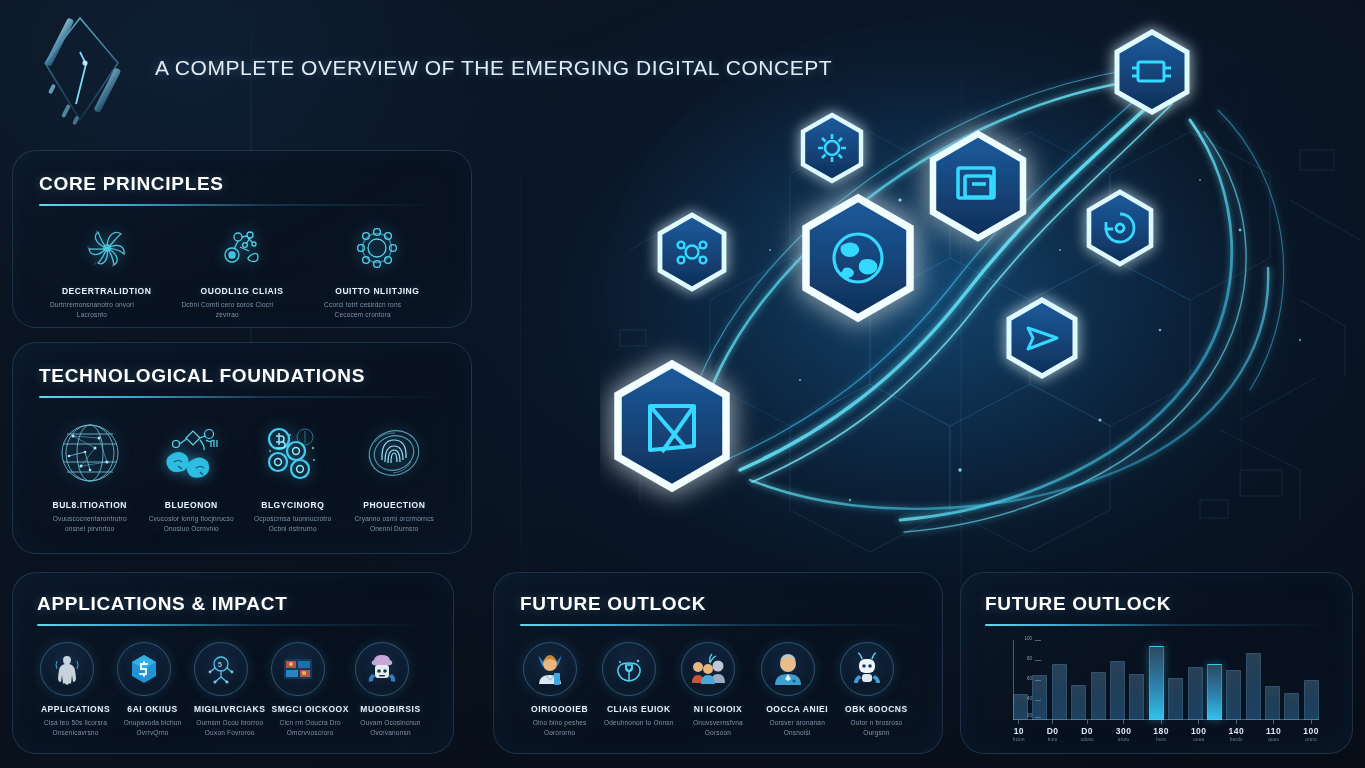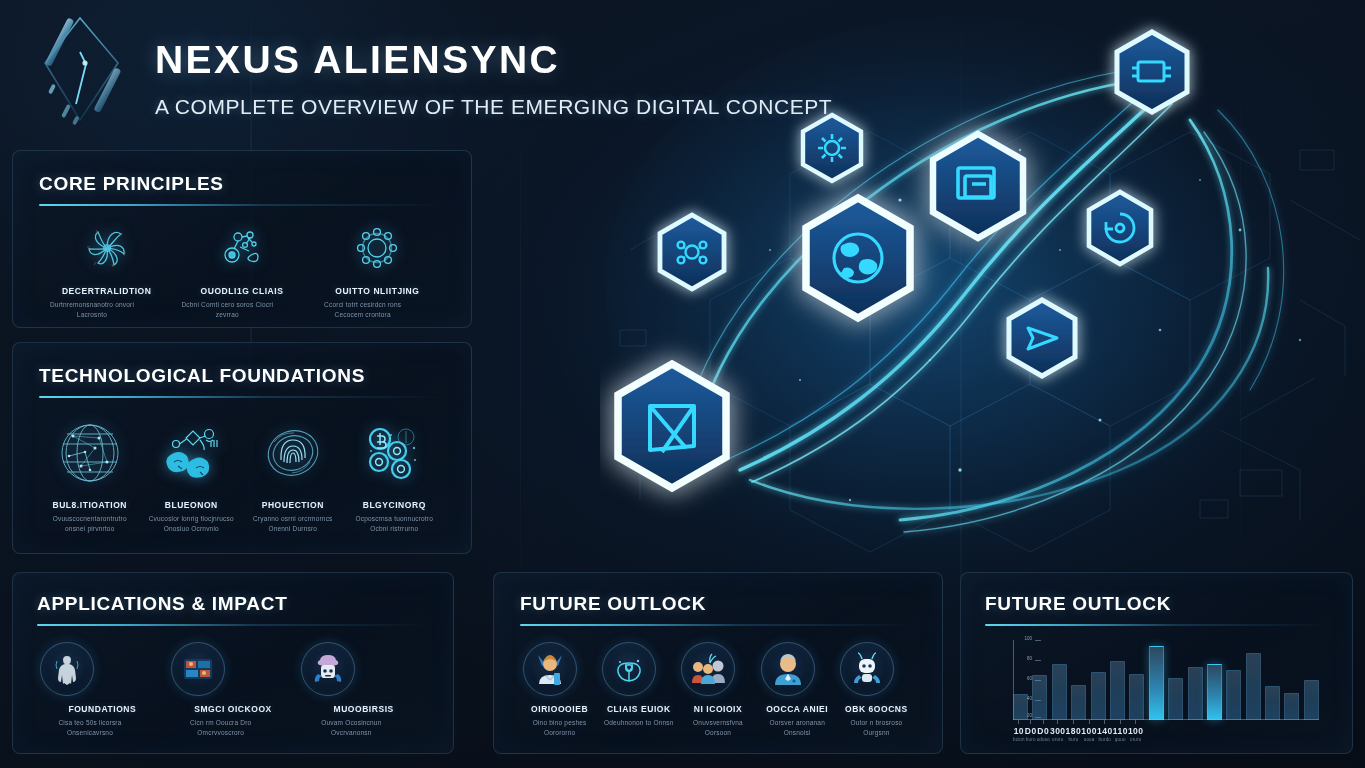--- a/index.html
+++ b/index.html
@@ -75,21 +75,21 @@
     position: absolute;
     left: 600px; top: 0;
     width: 765px; height: 580px;
     pointer-events: none;
   }
 
   
   .panel {
     position: absolute;
     border: 1px solid rgba(120,175,215,0.20);
-    border-radius: 8px;
+    border-radius: 24px;
     background: linear-gradient(150deg, rgba(12,24,40,0.84) 0%, rgba(8,17,30,0.78) 55%, rgba(10,20,34,0.82) 100%);
     box-shadow: inset 0 0 28px rgba(40,110,170,0.07);
     backdrop-filter: blur(1px);
   }
   .panel-title {
     color: #ffffff;
     font-size: 19px;
     font-weight: bold;
     letter-spacing: 0.7px;
     text-shadow: 0 0 12px rgba(150,215,255,0.28);
@@ -201,20 +201,21 @@
     font-size: 4.5px;
     color: #8aa2b8;
     white-space: nowrap;
   }
   #x-labels {
     position: absolute;
     left: 28px; right: 6px;
     bottom: 0;
     height: 22px;
     display: flex;
+    justify-content: space-between;
   }
   .xgroup {
     display: flex;
     flex-direction: column;
     align-items: center;
   }
   .xtick-mark {
     width: 1px; height: 4px;
     background: rgba(150,195,230,0.45);
   }
@@ -419,21 +420,20 @@
         <path d="M62 44 L68 56 L58 96" fill="none" stroke="#7fe6ff" stroke-width="1.8" opacity="0.95"></path>
         <circle cx="67" cy="55" r="2.6" fill="#c9f5ff" opacity="0.9"></circle>
         <rect x="38" y="8" width="7" height="52" rx="3" transform="rotate(27 41 34)" fill="url(#lgA)" opacity="0.85"></rect>
         <rect x="86" y="58" width="7" height="48" rx="3" transform="rotate(27 89 82)" fill="url(#lgA)" opacity="0.7"></rect>
         <rect x="32" y="76" width="4" height="10" rx="2" transform="rotate(27 34 81)" fill="#7cc9e6" opacity="0.75"></rect>
         <rect x="46" y="96" width="4" height="14" rx="2" transform="rotate(27 48 103)" fill="#7cc9e6" opacity="0.6"></rect>
         <rect x="56" y="108" width="4" height="9" rx="2" transform="rotate(27 58 112)" fill="#7cc9e6" opacity="0.5"></rect>
       </svg>
     </div>
     <div id="title-block">
-      <div id="app-title">NEXUS ALIENSYNC</div>
       <div id="app-subtitle">A COMPLETE OVERVIEW OF THE EMERGING DIGITAL CONCEPT</div>
     </div>
   </div>
 
   <div class="panel" style="left:12px; top:150px; width:460px; height:178px;">
     <div style="padding:22px 26px 0 26px;">
       <div class="panel-title">CORE PRINCIPLES</div>
       <div class="panel-rule"></div>
 
       <div class="items">
@@ -562,70 +562,70 @@
               </g>
             </svg>
           </span>
           <div class="item-label">BLUEONON</div>
           <div class="item-desc">Cvucoslor lonrig tlocjnrucso Onosiuo Ocrnvnio</div>
         </div>
 
         <div class="item">
           <span class="item-icon">
             <svg width="70" height="70" viewBox="0 0 70 70">
+              <g stroke="#45cdf0" stroke-width="2.2" fill="none">
+                <circle cx="21" cy="21" r="10"></circle>
+                <circle cx="38" cy="33" r="9"></circle>
+                <circle cx="20" cy="44" r="9"></circle>
+                <circle cx="42" cy="51" r="9"></circle>
+              </g>
+              <g stroke="#8fe9ff" stroke-width="1.5" fill="none">
+                <path d="M21 15 v12 M18 18 h5 q3 0 3 3 q0 3 -3 3 h-5 M18 24 h6 q3 0 3 3 q0 3 -3 3 h-6"></path>
+                <circle cx="38" cy="33" r="3.4"></circle>
+                <circle cx="20" cy="44" r="3.4"></circle>
+                <circle cx="42" cy="51" r="3.4"></circle>
+              </g>
+              <g stroke="#45cdf0" stroke-width="1" fill="none" opacity="0.5">
+                <circle cx="47" cy="19" r="8"></circle>
+                <path d="M47 13 v12"></path>
+              </g>
+              <g fill="#8fe9ff" opacity="0.7">
+                <circle cx="55" cy="30" r="1.2"></circle>
+                  <circle cx="32" cy="17" r="1"></circle>
+                <circle cx="12" cy="33" r="1"></circle>
+                  <circle cx="56" cy="42" r="1.1"></circle>
+              </g>
+            </svg>
+          </span>
+          <div class="item-label">BLGYCINORQ</div>
+          <div class="item-desc">Ocposcrnsa tuonnucrotro Ocbni ristrrurno</div>
+        </div>
+
+        <div class="item">
+          <span class="item-icon">
+            <svg width="70" height="70" viewBox="0 0 70 70">
               <g stroke="#6cc9e4" stroke-width="1.1" fill="none" opacity="0.75">
                 <ellipse cx="35" cy="35" rx="25" ry="22" transform="rotate(-18 35 35)"></ellipse>
                 <ellipse cx="35" cy="35" rx="20" ry="17" transform="rotate(-18 35 35)"></ellipse>
               </g>
               <g stroke="#9fe2f7" stroke-width="1.2" fill="none">
                 <path d="M26 44 q0 -16 9 -16 q9 0 9 14"></path>
                 <path d="M29 45 q0 -13 6 -13 q6 0 6 12"></path>
                 <path d="M32 45 q0 -10 3 -10 q3 0 3 9"></path>
                 <path d="M23 42 q-1 -20 12 -20 q13 0 12 18"></path>
               </g>
               <g stroke="#7fd4ec" stroke-width="1" fill="none" opacity="0.5">
                 <path d="M16 24 q8 -10 20 -9 M52 44 q-6 10 -18 11"></path>
               </g>
             </svg>
           </span>
           <div class="item-label">PHOUECTION</div>
           <div class="item-desc">Cryanno osrni orcrmorncs Onenni Durnsro</div>
         </div>
 
-        <div class="item">
-          <span class="item-icon">
-            <svg width="70" height="70" viewBox="0 0 70 70">
-              <g stroke="#45cdf0" stroke-width="2.2" fill="none">
-                <circle cx="21" cy="21" r="10"></circle>
-                <circle cx="38" cy="33" r="9"></circle>
-                <circle cx="20" cy="44" r="9"></circle>
-                <circle cx="42" cy="51" r="9"></circle>
-              </g>
-              <g stroke="#8fe9ff" stroke-width="1.5" fill="none">
-                <path d="M21 15 v12 M18 18 h5 q3 0 3 3 q0 3 -3 3 h-5 M18 24 h6 q3 0 3 3 q0 3 -3 3 h-6"></path>
-                <circle cx="38" cy="33" r="3.4"></circle>
-                <circle cx="20" cy="44" r="3.4"></circle>
-                <circle cx="42" cy="51" r="3.4"></circle>
-              </g>
-              <g stroke="#45cdf0" stroke-width="1" fill="none" opacity="0.5">
-                <circle cx="47" cy="19" r="8"></circle>
-                <path d="M47 13 v12"></path>
-              </g>
-              <g fill="#8fe9ff" opacity="0.7">
-                <circle cx="55" cy="30" r="1.2"></circle>
-                  <circle cx="32" cy="17" r="1"></circle>
-                <circle cx="12" cy="33" r="1"></circle>
-                  <circle cx="56" cy="42" r="1.1"></circle>
-              </g>
-            </svg>
-          </span>
-          <div class="item-label">BLGYCINORQ</div>
-          <div class="item-desc">Ocposcrnsa tuonnucrotro Ocbni ristrrurno</div>
-        </div>
-
       </div>
     </div>
   </div>
 
   <div class="panel" style="left:12px; top:572px; width:442px; height:182px;">
     <div style="padding:20px 24px 0 24px;">
       <div class="panel-title">APPLICATIONS &amp; IMPACT</div>
       <div class="panel-rule"></div>
 
       <div class="items" style="margin-top:16px;">
@@ -634,25 +634,59 @@
           <div class="badge">
             <svg width="34" height="34" viewBox="0 0 34 34">
               <g fill="#d7e2ea" opacity="0.92">
                 <path d="M17 4 q4 0 4 4 q0 3 -2 4 q5 1 6 6 l1 8 q0 4 -3 4 l-1 -7 l-1 9 l-1 -1 l-3 2 l-3 -2 l-1 1 l-1 -9 l-1 7 q-3 0 -3 -4 l1 -8 q1 -5 6 -6 q-2 -1 -2 -4 q0 -4 4 -4 Z"></path>
               </g>
               <g stroke="#4fc7e8" stroke-width="1" fill="none" opacity="0.8">
                 <path d="M7 9 q-2 4 0 8 M27 9 q2 4 0 8"></path>
               </g>
             </svg>
           </div>
-          <div class="item-label">FOUNDATIONS</div>
+          <div class="item-label">APPLICATIONS</div>
           <div class="item-desc">Cisa teo 50s licorsra Onsenicavrsno</div>
         </div>
 
-
+        <div class="item">
+          <div class="badge">
+            <svg width="34" height="34" viewBox="0 0 34 34">
+              <path d="M17 3 L29 10 L29 24 L17 31 L5 24 L5 10 Z" fill="#1f93d4"></path>
+              <path d="M17 3 L29 10 L17 17 L5 10 Z" fill="#35b6ea" opacity="0.85"></path>
+              <g stroke="#eaf8ff" stroke-width="2" fill="none" stroke-linecap="round">
+                <path d="M20 12 h-6 v5 h5 v5 h-6"></path>
+                <path d="M17 10 v2 M17 22 v2"></path>
+              </g>
+            </svg>
+          </div>
+          <div class="item-label">6AI OKIIUS</div>
+          <div class="item-desc">Onupavoda bichun OvrrvQrno</div>
+        </div>
+
+        <div class="item">
+          <div class="badge">
+            <svg width="34" height="34" viewBox="0 0 34 34">
+              <g stroke="#4fc7e8" stroke-width="1.3" fill="none">
+                <circle cx="17" cy="12" r="7"></circle>
+                <path d="M17 19 v6 M17 25 l-6 5 M17 25 l6 5"></path>
+                <path d="M11 16 l-5 4 M23 16 l5 4"></path>
+              </g>
+              <g fill="#9fe2f7" opacity="0.8">
+                <circle cx="11" cy="30" r="1.6"></circle>
+                  <circle cx="23" cy="30" r="1.6"></circle>
+                <circle cx="6" cy="20" r="1.4"></circle>
+                  <circle cx="28" cy="20" r="1.4"></circle>
+              </g>
+              <text x="14" y="15" font-size="7" fill="#bdeeff" font-family="Liberation Sans">5</text>
+            </svg>
+          </div>
+          <div class="item-label">MIGILIVRCIAKS</div>
+          <div class="item-desc">Ournsm Ocou brorroo Ouxon Fovroroo</div>
+        </div>
 
         <div class="item">
           <div class="badge">
             <svg width="34" height="34" viewBox="0 0 34 34">
               <rect x="3" y="7" width="28" height="20" rx="2" fill="#13395e"></rect>
               <rect x="5" y="9" width="10" height="7" fill="#c0513f"></rect>
               <rect x="17" y="9" width="12" height="7" fill="#1d6fa8"></rect>
               <rect x="5" y="18" width="12" height="7" fill="#2a86c0"></rect>
               <rect x="19" y="18" width="10" height="7" fill="#b55a3c"></rect>
               <g fill="#f0c27a" opacity="0.9">

